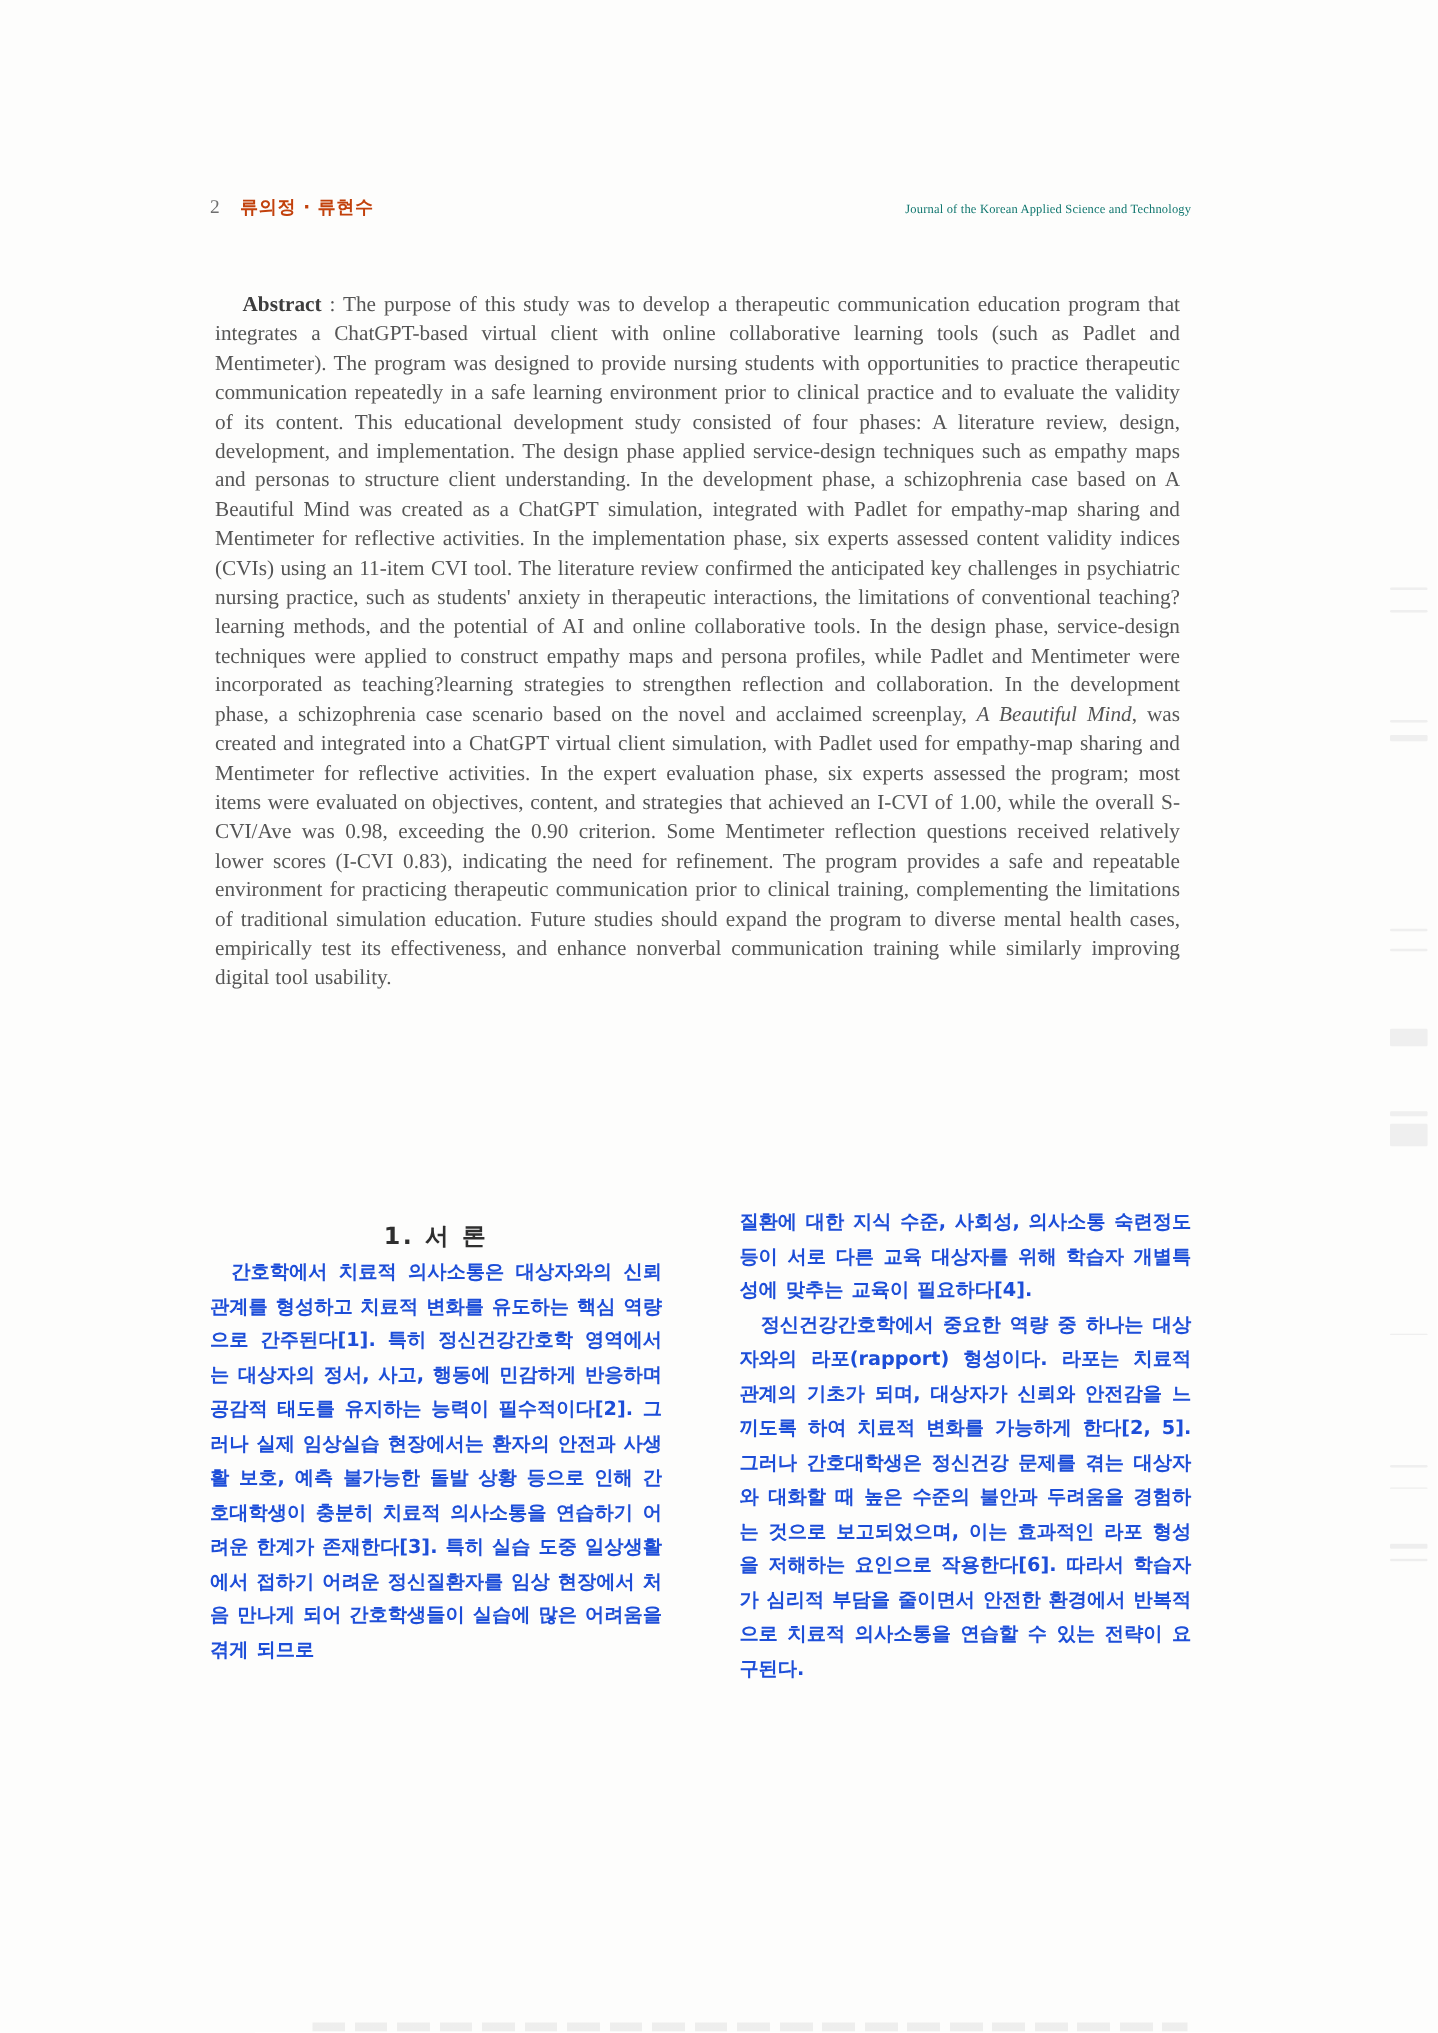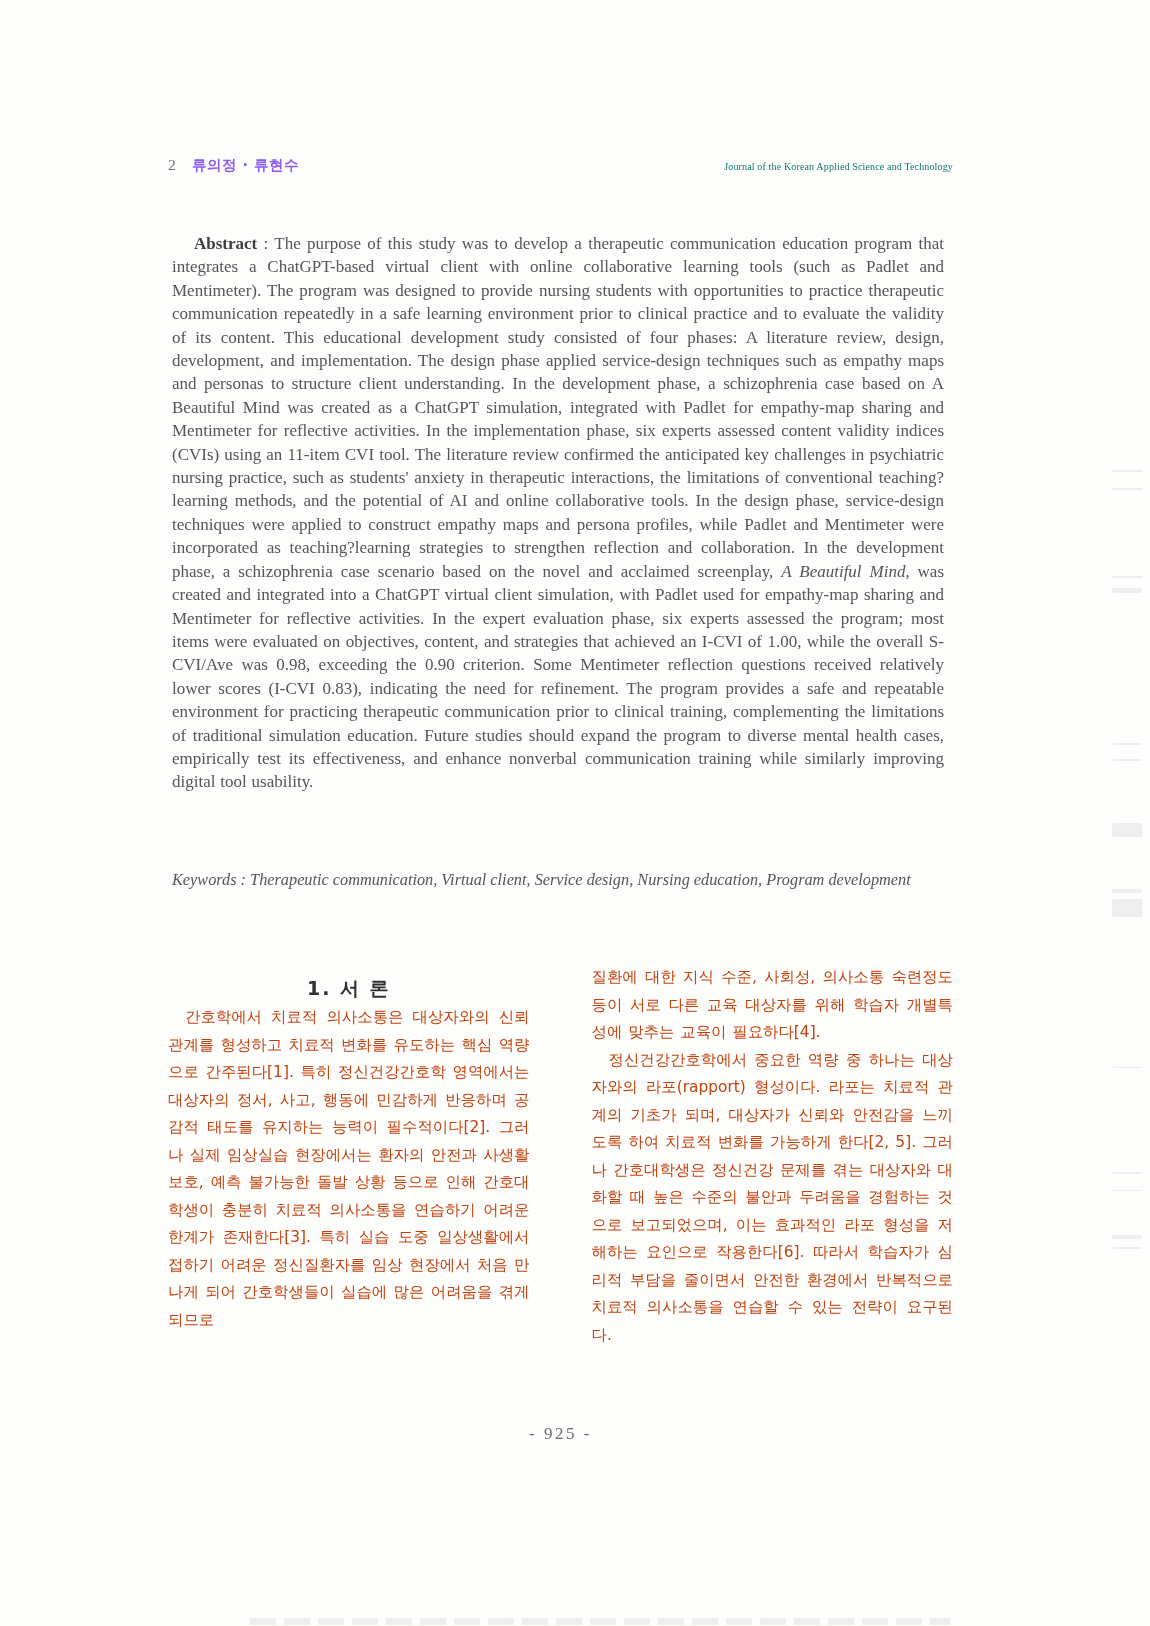--- a/index.html
+++ b/index.html
@@ -53,21 +53,21 @@
     letter-spacing: .2px;
   }
   .rh-pagenum {
     font-size: 15.5px;
     color: #6f6f6f;
   }
   .rh-authors {
     font-family: "DejaVu Sans", "Liberation Sans", sans-serif;
     font-size: 14.5px;
     font-weight: 600;
-    color: #8b5cf6;
+    color: #c2410c;
     letter-spacing: .5px;
   }
   .rh-right {
     font-size: 10px;
     color: #0f766e;
     letter-spacing: .15px;
   }
 
   
   .abstract-block {
@@ -140,27 +140,27 @@
     color: #2f2f2f;
     letter-spacing: 2px;
     margin: 12px 0 0 0;
     padding-bottom: 2px;
   }
 
   .ko-p {
     font-family: "DejaVu Sans", "Liberation Sans", sans-serif;
     font-size: 15.4px;
     line-height: 27.5px;
-    color: #c2410c;
+    color: #1d4ed8;
     text-align: justify;
     text-justify: inter-ideograph;
     text-indent: 17px;
     margin: 0;
     word-spacing: 1px;
-    font-weight: 400;
+    font-weight: 700;
   }
   .ko-p + .ko-p {
     margin-top: 0;
   }
   .col-left .ko-p.first {
   }
   .col-right .ko-p.first {
     margin-top: 0;
     text-indent: 0;
   }
@@ -216,36 +216,32 @@
         <span class="rh-pagenum">2</span>
         <span class="rh-authors">류의정 · 류현수</span>
       </div>
       <div class="rh-right">Journal of the Korean Applied Science and Technology</div>
     </div>
 
     <div class="abstract-block">
       <p class="abstract-body"><span class="abstract-label">Abstract</span><span class="abstract-colon"> : </span><span>The purpose of this study was to develop a therapeutic communication education program that integrates a ChatGPT-based virtual client with online collaborative learning tools (such as Padlet and Mentimeter). The program was designed to provide nursing students with opportunities to practice therapeutic communication repeatedly in a safe learning environment prior to clinical practice and to evaluate the validity of its content. This educational development study consisted of four phases: A literature review, design, development, and implementation. The design phase applied service-design techniques such as empathy maps and personas to structure client understanding. In the development phase, a schizophrenia case based on A Beautiful Mind was created as a ChatGPT simulation, integrated with Padlet for empathy-map sharing and Mentimeter for reflective activities. In the implementation phase, six experts assessed content validity indices (CVIs) using an 11-item CVI tool. The literature review confirmed the anticipated key challenges in psychiatric nursing practice, such as students' anxiety in therapeutic interactions, the limitations of conventional teaching?learning methods, and the potential of AI and online collaborative tools. In the design phase, service-design techniques were applied to construct empathy maps and persona profiles, while Padlet and Mentimeter were incorporated as teaching?learning strategies to strengthen reflection and collaboration. In the development phase, a schizophrenia case scenario based on the novel and acclaimed screenplay, </span><span class="it">A Beautiful Mind</span><span>, was created and integrated into a ChatGPT virtual client simulation, with Padlet used for empathy-map sharing and Mentimeter for reflective activities. In the expert evaluation phase, six experts assessed the program; most items were evaluated on objectives, content, and strategies that achieved an I-CVI of 1.00, while the overall S-CVI/Ave was 0.98, exceeding the 0.90 criterion. Some Mentimeter reflection questions received relatively lower scores (I-CVI 0.83), indicating the need for refinement. The program provides a safe and repeatable environment for practicing therapeutic communication prior to clinical training, complementing the limitations of traditional simulation education. Future studies should expand the program to diverse mental health cases, empirically test its effectiveness, and enhance nonverbal communication training while similarly improving digital tool usability.</span></p>
     </div>
 
-    <div class="keywords-block">
-      <span class="kw-hang"><span class="kw-label">Keywords</span><span> : </span><span>Therapeutic communication, Virtual client, Service design, Nursing education, Program development</span></span>
-    </div>
 
     <div class="columns">
       <div class="col col-left">
         <h2 class="section-title">1. 서 론</h2>
         <p class="ko-p first">간호학에서 치료적 의사소통은 대상자와의 신뢰 관계를 형성하고 치료적 변화를 유도하는 핵심 역량으로 간주된다[1]. 특히 정신건강간호학 영역에서는 대상자의 정서, 사고, 행동에 민감하게 반응하며 공감적 태도를 유지하는 능력이 필수적이다[2]. 그러나 실제 임상실습 현장에서는 환자의 안전과 사생활 보호, 예측 불가능한 돌발 상황 등으로 인해 간호대학생이 충분히 치료적 의사소통을 연습하기 어려운 한계가 존재한다[3]. 특히 실습 도중 일상생활에서 접하기 어려운 정신질환자를 임상 현장에서 처음 만나게 되어 간호학생들이 실습에 많은 어려움을 겪게 되므로</p>
       </div>
       <div class="col col-right">
         <p class="ko-p first">질환에 대한 지식 수준, 사회성, 의사소통 숙련정도 등이 서로 다른 교육 대상자를 위해 학습자 개별특성에 맞추는 교육이 필요하다[4].</p>
         <p class="ko-p">정신건강간호학에서 중요한 역량 중 하나는 대상자와의 라포(rapport) 형성이다. 라포는 치료적 관계의 기초가 되며, 대상자가 신뢰와 안전감을 느끼도록 하여 치료적 변화를 가능하게 한다[2, 5]. 그러나 간호대학생은 정신건강 문제를 겪는 대상자와 대화할 때 높은 수준의 불안과 두려움을 경험하는 것으로 보고되었으며, 이는 효과적인 라포 형성을 저해하는 요인으로 작용한다[6]. 따라서 학습자가 심리적 부담을 줄이면서 안전한 환경에서 반복적으로 치료적 의사소통을 연습할 수 있는 전략이 요구된다.</p>
       </div>
     </div>
 
-    <div class="folio">- 925 -</div>
 
   </div>
 
   <div class="bleed-right">
     <i style="margin-top:0px"></i>
       <i style="margin-top:16px"></i>
     <i style="margin-top:86px"></i>
       <i style="margin-top:10px;height:5px"></i>
     <i style="margin-top:150px"></i>
       <i style="margin-top:14px"></i>

